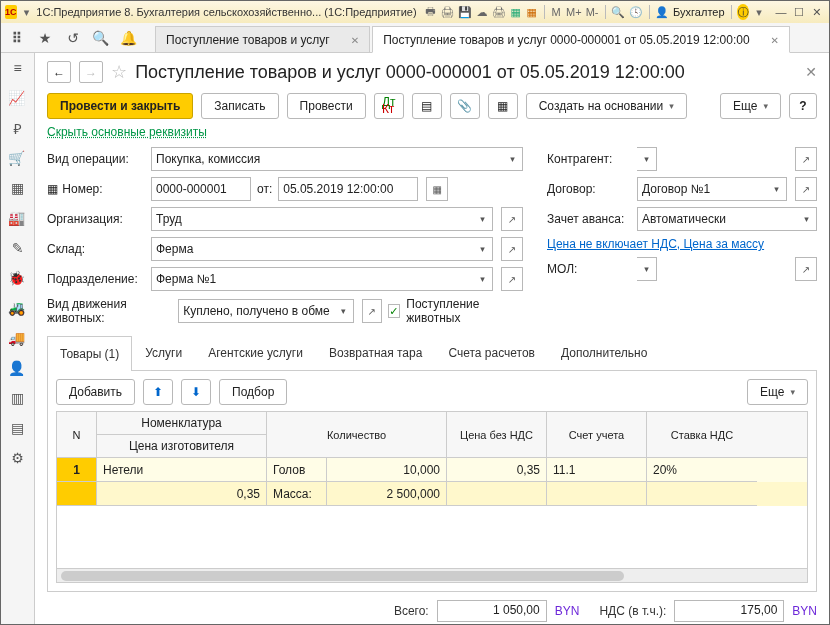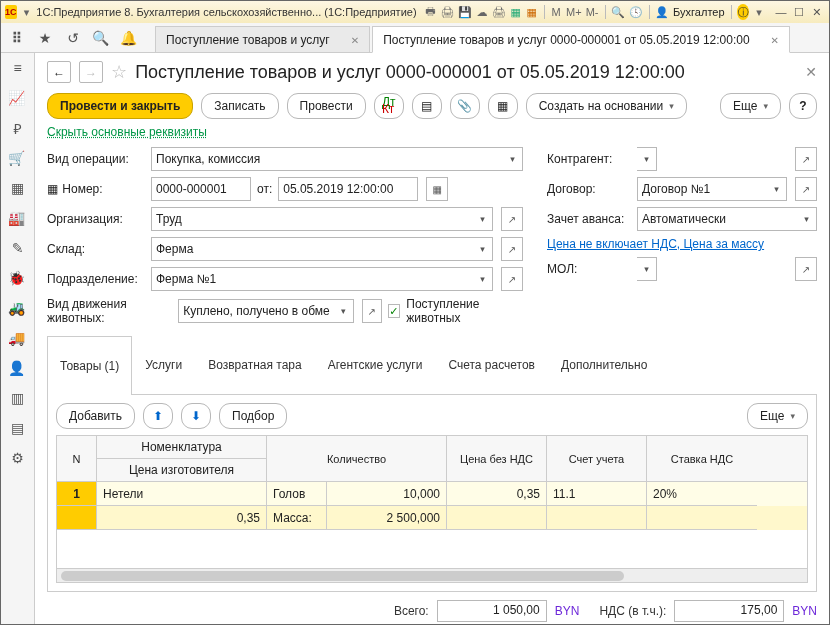--- a/index.html
+++ b/index.html
@@ -43,21 +43,21 @@
   .sidebar .si{width:18px;height:18px;color:#555;font-size:14px;display:flex;align-items:center;justify-content:center;}
 
   .content{flex:1;display:flex;flex-direction:column;overflow:hidden;background:#fff;}
   .dochead{padding:8px 12px 4px;display:flex;align-items:center;gap:8px;}
   .navbtn{width:24px;height:22px;border:1px solid var(--border);background:#fff;display:flex;align-items:center;justify-content:center;border-radius:2px;}
   .star{font-size:18px;color:#bbb;}
   .dochead h1{font-size:18px;font-weight:normal;margin:0;flex:1;}
   .closex{color:#888;font-size:14px;}
 
   .cmdbar{padding:6px 12px;display:flex;align-items:center;gap:8px;flex-wrap:wrap;}
-  .btn{height:26px;padding:0 12px;border:1px solid var(--border);background:#fff;border-radius:11px;display:flex;align-items:center;justify-content:center;cursor:pointer;}
+  .btn{height:26px;padding:0 12px;border:1px solid var(--border);background:#fff;border-radius:3px;display:flex;align-items:center;justify-content:center;cursor:pointer;}
   .btn.primary{background:var(--yellow);border-color:#C9A300;font-weight:bold;}
   .btn.ico{width:30px;padding:0;}
   .btn.drop::after{content:"▾";margin-left:6px;font-size:9px;color:#666;}
   .cmdbar .spacer{flex:1;}
   .btn.q{width:28px;font-weight:bold;}
 
   .linkrow{padding:0 12px 6px;}
   .glink{color:var(--link);text-decoration:underline dotted;cursor:pointer;}
 
   .form{padding:2px 12px 6px;display:flex;gap:24px;}
@@ -68,21 +68,21 @@
   .inp{height:24px;border:1px solid var(--border);background:#fff;padding:0 4px;display:flex;align-items:center;}
   .combo{display:flex;flex:1;}
   .combo .inp{flex:1;border-right:none;}
   .combo .cbtn{width:20px;height:24px;border:1px solid var(--border);border-left:none;display:flex;align-items:center;justify-content:center;background:#fff;font-size:9px;color:#555;}
   .sqbtn{width:22px;height:24px;border:1px solid var(--border);display:flex;align-items:center;justify-content:center;margin-left:2px;font-size:10px;color:#555;background:#fff;}
   .chk{width:14px;height:14px;border:1px solid var(--border);display:flex;align-items:center;justify-content:center;background:#fff;}
   .chk.on::after{content:"✓";color:green;font-size:11px;}
   .bluelink{color:var(--link-blue);text-decoration:underline;cursor:pointer;}
 
   .tabs2{display:flex;border-bottom:1px solid var(--border-light);margin:4px 12px 0;}
-  .tab2{padding:22px 12px;border:1px solid transparent;border-bottom:none;color:#333;}
+  .tab2{padding:10px 12px;border:1px solid transparent;border-bottom:none;color:#333;}
   .tab2.active{border-color:var(--border-light);background:#fff;position:relative;top:1px;}
 
   .tabbody{margin:0 12px;border:1px solid var(--border-light);border-top:none;padding:8px;display:flex;flex-direction:column;gap:6px;flex:1;overflow:hidden;}
   .tbrow{display:flex;align-items:center;gap:8px;}
   .tbrow .spacer{flex:1;}
 
   .grid{border:1px solid var(--border-light);flex:1;display:flex;flex-direction:column;overflow:hidden;}
   .ghead{display:flex;background:#F7F7F7;border-bottom:1px solid var(--border-light);}
   .gh{border-right:1px solid var(--border-light);padding:4px 6px;text-align:center;font-size:11px;display:flex;flex-direction:column;justify-content:center;}
   .gh .sub{border-top:1px solid var(--border-light);margin:4px -6px -4px;padding:4px 6px;}
@@ -299,22 +299,22 @@
               <div class="cbtn">▾</div>
             </div>
             <div class="sqbtn">↗</div>
           </div>
         </div>
       </div>
 
       <div class="tabs2">
         <div class="tab2 active">Товары (1)</div>
         <div class="tab2">Услуги</div>
+        <div class="tab2">Агентские услуги</div>
         <div class="tab2">Возвратная тара</div>
-        <div class="tab2">Агентские услуги</div>
         <div class="tab2">Счета расчетов</div>
         <div class="tab2">Дополнительно</div>
       </div>
 
       <div class="tabbody">
         <div class="tbrow">
           <div class="btn">Добавить</div>
           <div class="btn ico" style="color:#06c">⬆</div>
           <div class="btn ico" style="color:#06c">⬇</div>
           <div class="btn">Подбор</div>

